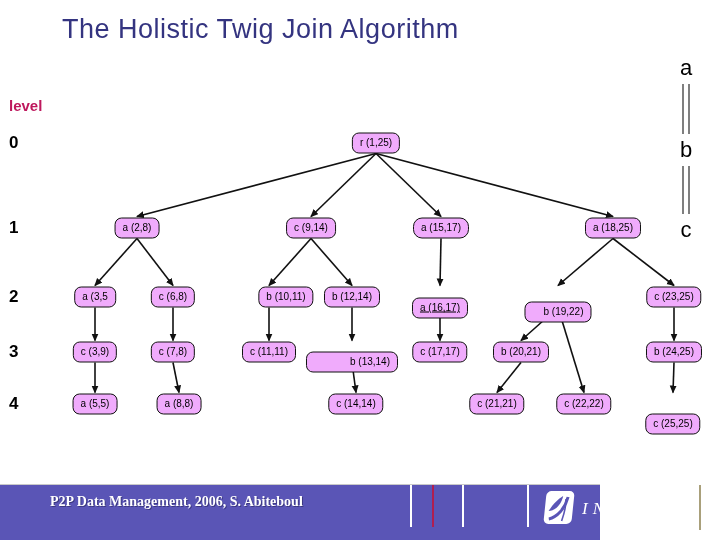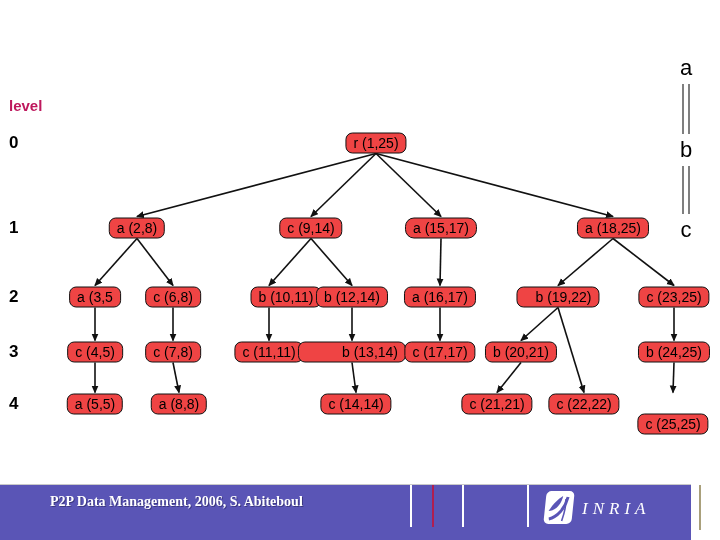--- a/index.html
+++ b/index.html
@@ -15,34 +15,34 @@
     position:absolute; left:9px; top:97px;
     font-size:15px; font-weight:bold; color:#be185d;
   }
   .level-digit{
     position:absolute; left:9px; transform:translateY(-50%);
     font-size:17px; font-weight:bold; color:#000;
   }
   .edges-svg{position:absolute; left:0; top:0; width:720px; height:540px;}
   .tree-node{
     position:absolute; transform:translate(-50%,-50%);
-    background:#ef4444; border:1.4px solid #111; border-radius:7px;
-    padding:1px 7px 2px 7px; font-size:14px; color:#000;
+    background:#f0abfc; border:1.4px solid #111; border-radius:7px;
+    padding:1px 7px 2px 7px; font-size:10px; color:#000;
     white-space:nowrap; line-height:16px;
   }
   .twig-letter{
     position:absolute; transform:translate(-50%,-50%);
     font-size:22px; color:#000;
   }
   .twig-dbl{
     position:absolute; width:5px; transform:translateX(-50%);
     border-left:1.5px solid #000; border-right:1.5px solid #000;
   }
   .footer{
-    position:absolute; left:0; top:484px; width:691px; height:56px;
+    position:absolute; left:0; top:484px; width:600px; height:56px;
     background:#5a55b6; border-top:1px solid #c9c9c9;
   }
   .footer-text{
     position:absolute; left:50px; top:9px;
     font-family:"Liberation Serif", serif; font-weight:bold;
     font-size:14px; color:#ffffff; text-shadow:1px 1px 0 #3c3880;
   }
   .vline{position:absolute; top:0; width:2px; height:42px;}
   .vline.white{background:#ffffff;}
   .vline.crimson{background:#b01e50;}
@@ -59,20 +59,21 @@
   .page-number{
     position:absolute; left:702px; top:7px;
     font-family:"Liberation Serif", serif; font-size:12px; color:#ffffff;
   }
 </style>
 </head>
 <body>
 
 <div class="slide">
 
+  <div class="title">The Holistic Twig Join Algorithm</div>
 
   <div class="level-caption">level</div>
   <div id="level-digits">
       <div class="level-digit" style="top: 143px;">0</div>
       <div class="level-digit" style="top: 228px;">1</div>
       <div class="level-digit" style="top: 297px;">2</div>
       <div class="level-digit" style="top: 352px;">3</div>
       <div class="level-digit" style="top: 404px;">4</div>
     </div>
 
@@ -111,27 +112,27 @@
   <div id="tree-nodes">
       <div class="tree-node" style="left: 376px; top: 143px;">r (1,25)</div>
       <div class="tree-node" style="left: 137px; top: 228px;">a (2,8)</div>
       <div class="tree-node" style="left: 311px; top: 228px;">c (9,14)</div>
       <div class="tree-node" style="left: 441px; top: 228px; border-radius: 9px;">a (15,17)</div>
       <div class="tree-node" style="left: 613px; top: 228px;">a (18,25)</div>
       <div class="tree-node" style="left: 95px; top: 297px;">a (3,5</div>
       <div class="tree-node" style="left: 173px; top: 297px;">c (6,8)</div>
       <div class="tree-node" style="left: 269px; top: 297px; margin-left: 17px;">b (10,11)</div>
       <div class="tree-node" style="left: 352px; top: 297px;">b (12,14)</div>
-      <div class="tree-node" style="left: 440px; top: 297px;">a (16,17)</div>
-      <div class="tree-node" style="left: 558px; top: 297px; padding-left: 18px;">b (19,22)</div>
+      <div class="tree-node" style="left: 440px; top: 308px; text-decoration: underline;">a (16,17)</div>
+      <div class="tree-node" style="left: 558px; top: 312px; padding-left: 18px;">b (19,22)</div>
       <div class="tree-node" style="left: 674px; top: 297px;">c (23,25)</div>
-      <div class="tree-node" style="left: 95px; top: 352px;">c (4,5)</div>
+      <div class="tree-node" style="left: 95px; top: 352px;">c (3,9)</div>
       <div class="tree-node" style="left: 173px; top: 352px;">c (7,8)</div>
       <div class="tree-node" style="left: 269px; top: 352px;">c (11,11)</div>
-      <div class="tree-node" style="left: 352px; top: 352px; padding-left: 43px;">b (13,14)</div>
+      <div class="tree-node" style="left: 352px; top: 362px; padding-left: 43px;">b (13,14)</div>
       <div class="tree-node" style="left: 440px; top: 352px;">c (17,17)</div>
       <div class="tree-node" style="left: 521px; top: 352px;">b (20,21)</div>
       <div class="tree-node" style="left: 674px; top: 352px;">b (24,25)</div>
       <div class="tree-node" style="left: 95px; top: 404px;">a (5,5)</div>
       <div class="tree-node" style="left: 179px; top: 404px;">a (8,8)</div>
       <div class="tree-node" style="left: 356px; top: 404px;">c (14,14)</div>
       <div class="tree-node" style="left: 497px; top: 404px;">c (21,21)</div>
       <div class="tree-node" style="left: 584px; top: 404px;">c (22,22)</div>
       <div class="tree-node" style="left: 673px; top: 404px; margin-top: 20px;">c (25,25)</div>
     </div>

